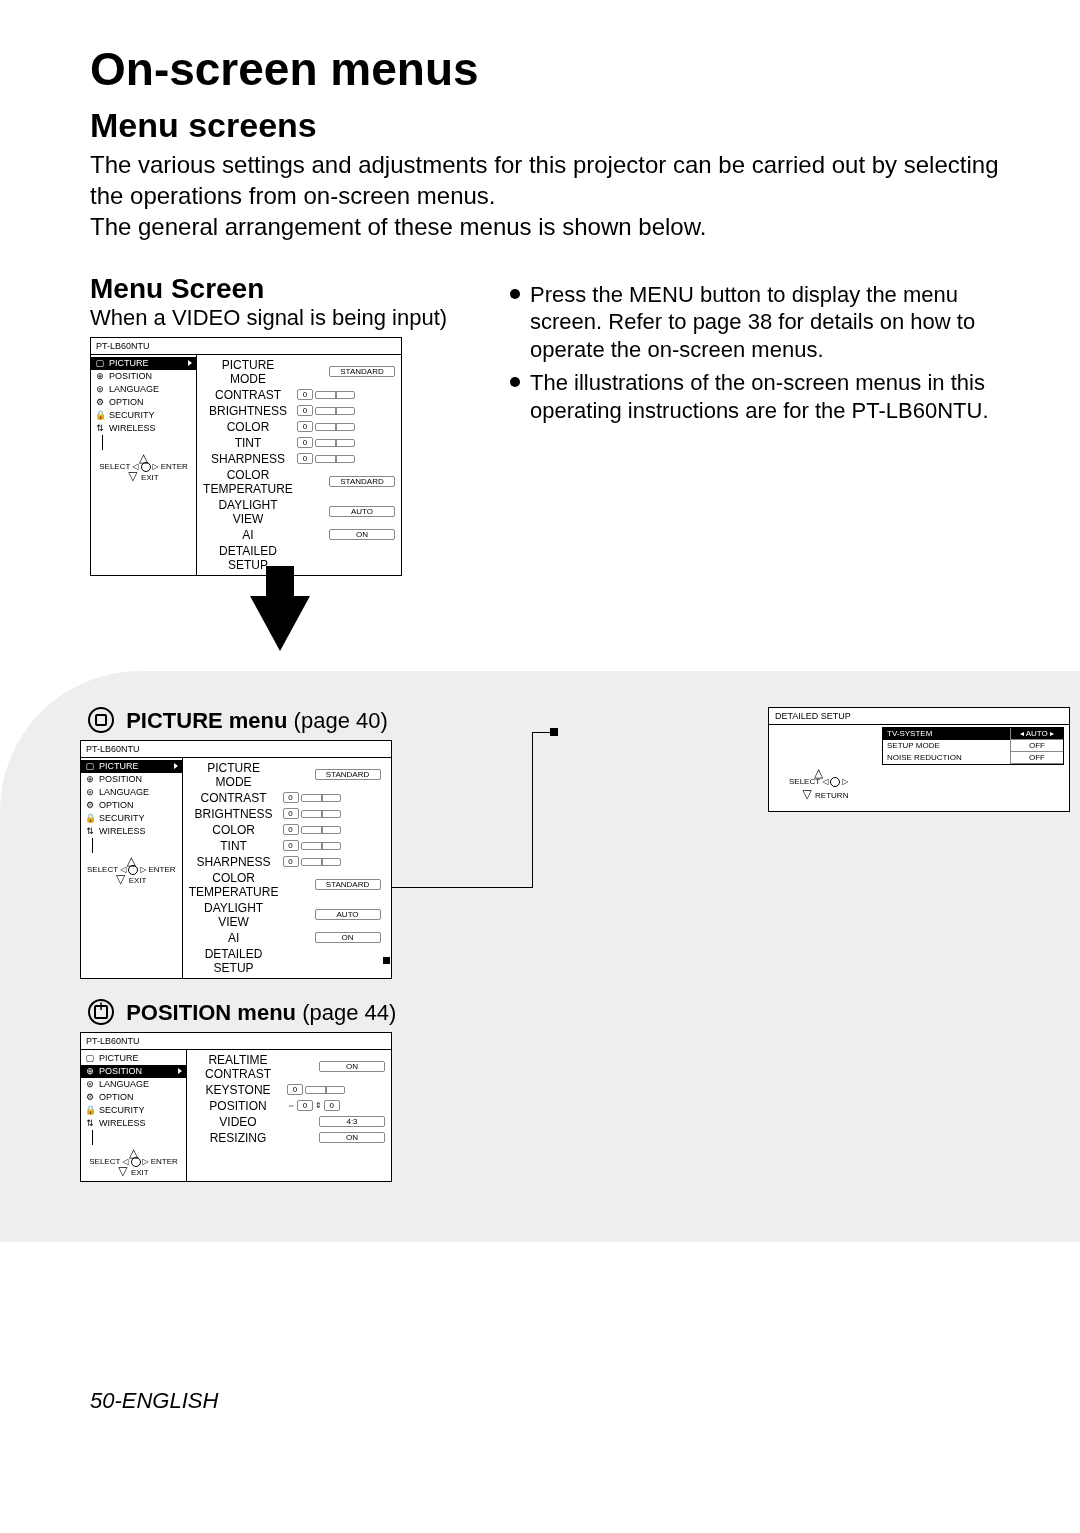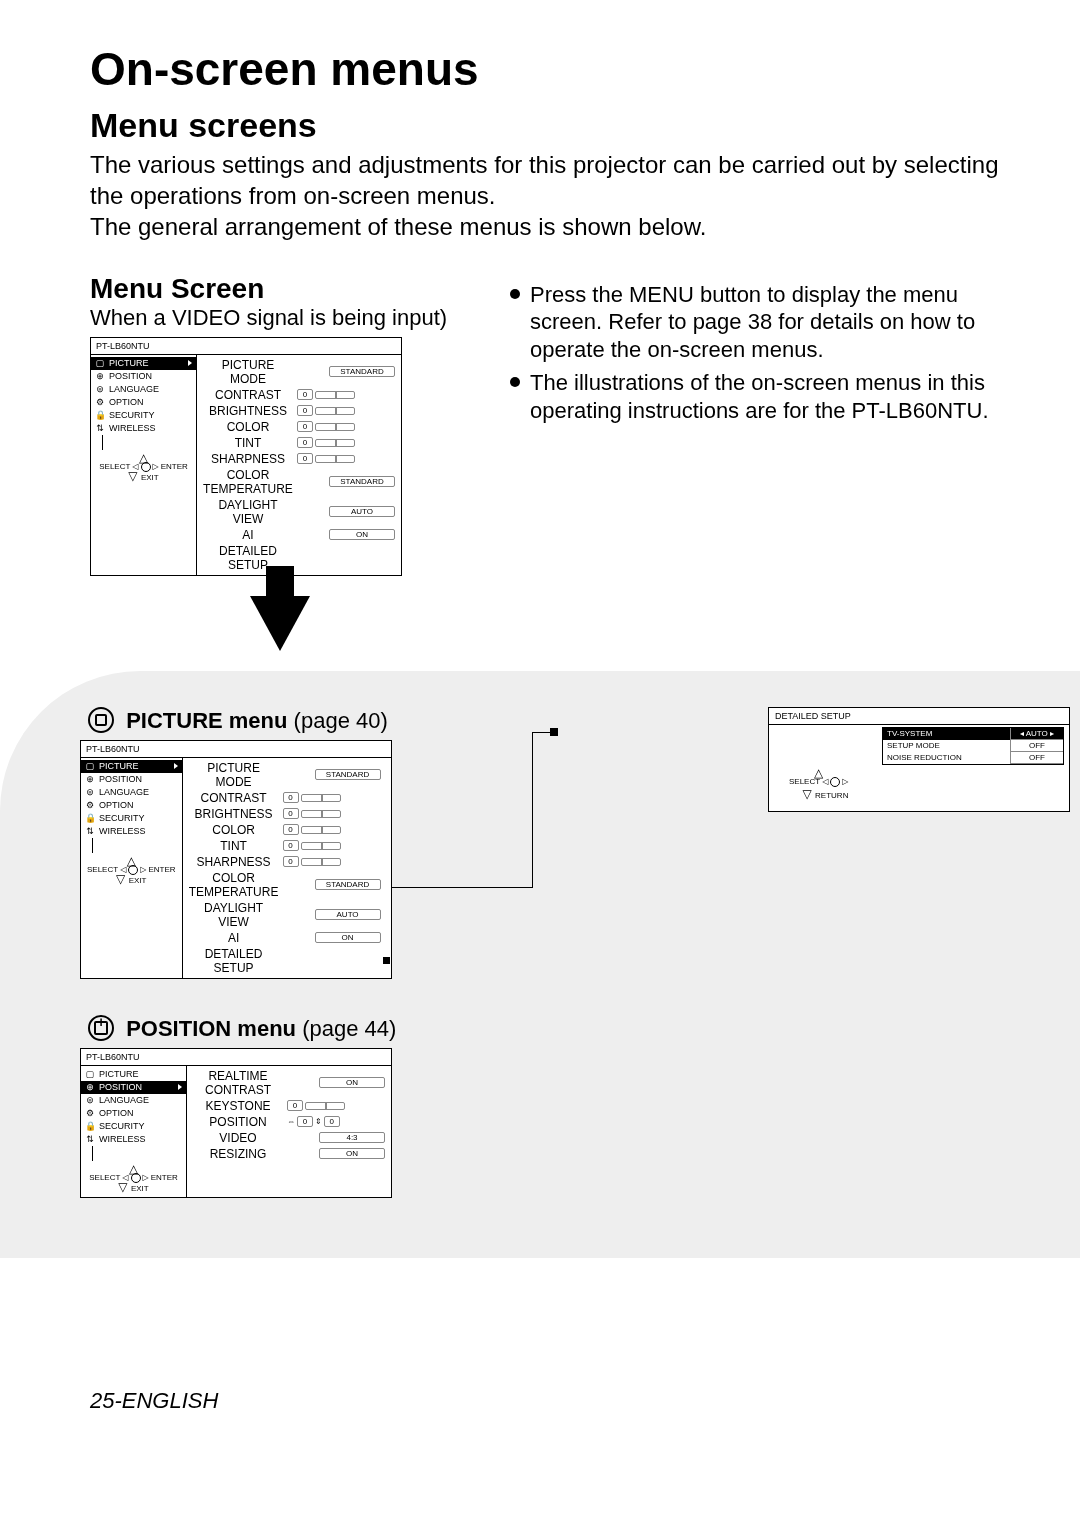--- a/index.html
+++ b/index.html
@@ -549,21 +549,21 @@
                 <span>SELECT</span>
                 ◁<span style="border:1px solid #000;border-radius:50%;width:8px;height:8px;display:inline-block"></span>▷
               </div>
               <div style="text-align:right;font-size:12px;line-height:14px;">▽ <span style="font-size:8px">RETURN</span></div>
             </div>
           </div>
         </div>
       </div>
     </div>
 
-    <p class="section-title" style="margin-top:36px">
+    <p class="section-title" style="margin-top:20px">
       <span class="circle-icon position"></span>
       <span>POSITION menu</span>
       <span class="thin">(page 44)</span>
     </p>
     <div class="osd">
       <div class="osd-header">PT-LB60NTU</div>
       <div class="osd-body">
         <div class="osd-nav">
           <div class="nav-item">
               <span class="nav-icon">▢</span>
@@ -629,15 +629,15 @@
               <span class="lab">RESIZING</span>
               <span class="val">ON</span>
             </div>
           </div>
       </div>
     </div>
 
   </div>
 
   <div class="footer">
-    <span style="font-style:italic">25-ENGLISH</span>
+    <span style="font-style:italic">50-ENGLISH</span>
   </div>
 </div>
 
 </body></html>

